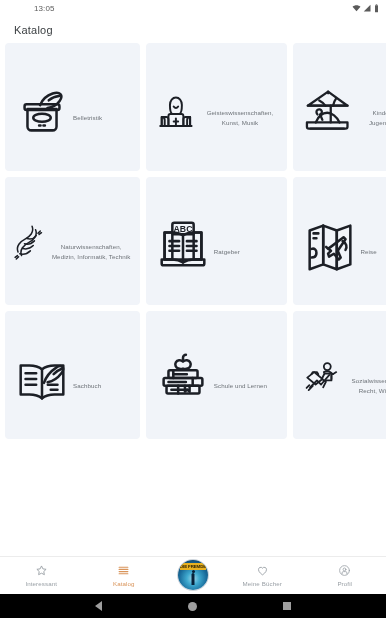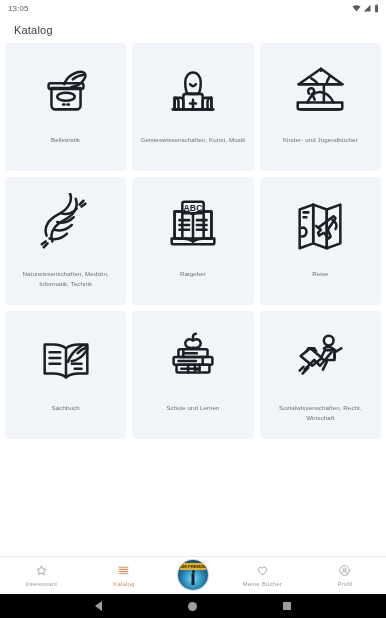--- a/index.html
+++ b/index.html
@@ -11,21 +11,21 @@
   }
   #app { position:relative; width:386px; height:618px; background:#fff; }
 
   
   .statusbar{
     height:16px; width:100%;
     display:flex; align-items:center; justify-content:space-between;
     padding:0 7px 0 8px;
     background:#ffffff;
   }
-  .status-time{ font-size:8px; color:#5b5b5b; letter-spacing:.1px; }
+  .status-time{ font-size:8px; color:#5b5b5b; letter-spacing:.1px;margin-left:26px; }
   .status-icons{ display:flex; align-items:center; gap:2px; }
   .status-icons svg{ display:block; }
 
   
   .appbar{
     height:27px; display:flex; align-items:center;
     padding-left:14px; background:#fff;
   }
   .appbar-title{ font-size:11px; color:#3c4043; letter-spacing:.2px; }
 
@@ -33,21 +33,21 @@
   .grid{
     padding:0 5px;
     display:grid;
     grid-template-columns:repeat(3,1fr);
     grid-auto-rows:128px;
     gap:6px;
   }
   .card{
     background:#f1f4f9;
     border-radius:4px;
-    display:flex; flex-direction:column;
+    display:flex; 
     align-items:center; justify-content:flex-start;
     padding:16px 6px 8px 6px;
     cursor:pointer;
     position:relative;
   }
   .card-icon{
     width:62px; height:62px;
     display:flex; align-items:center; justify-content:center;
   }
   .card-icon svg{ display:block; width:100%; height:100%; }

